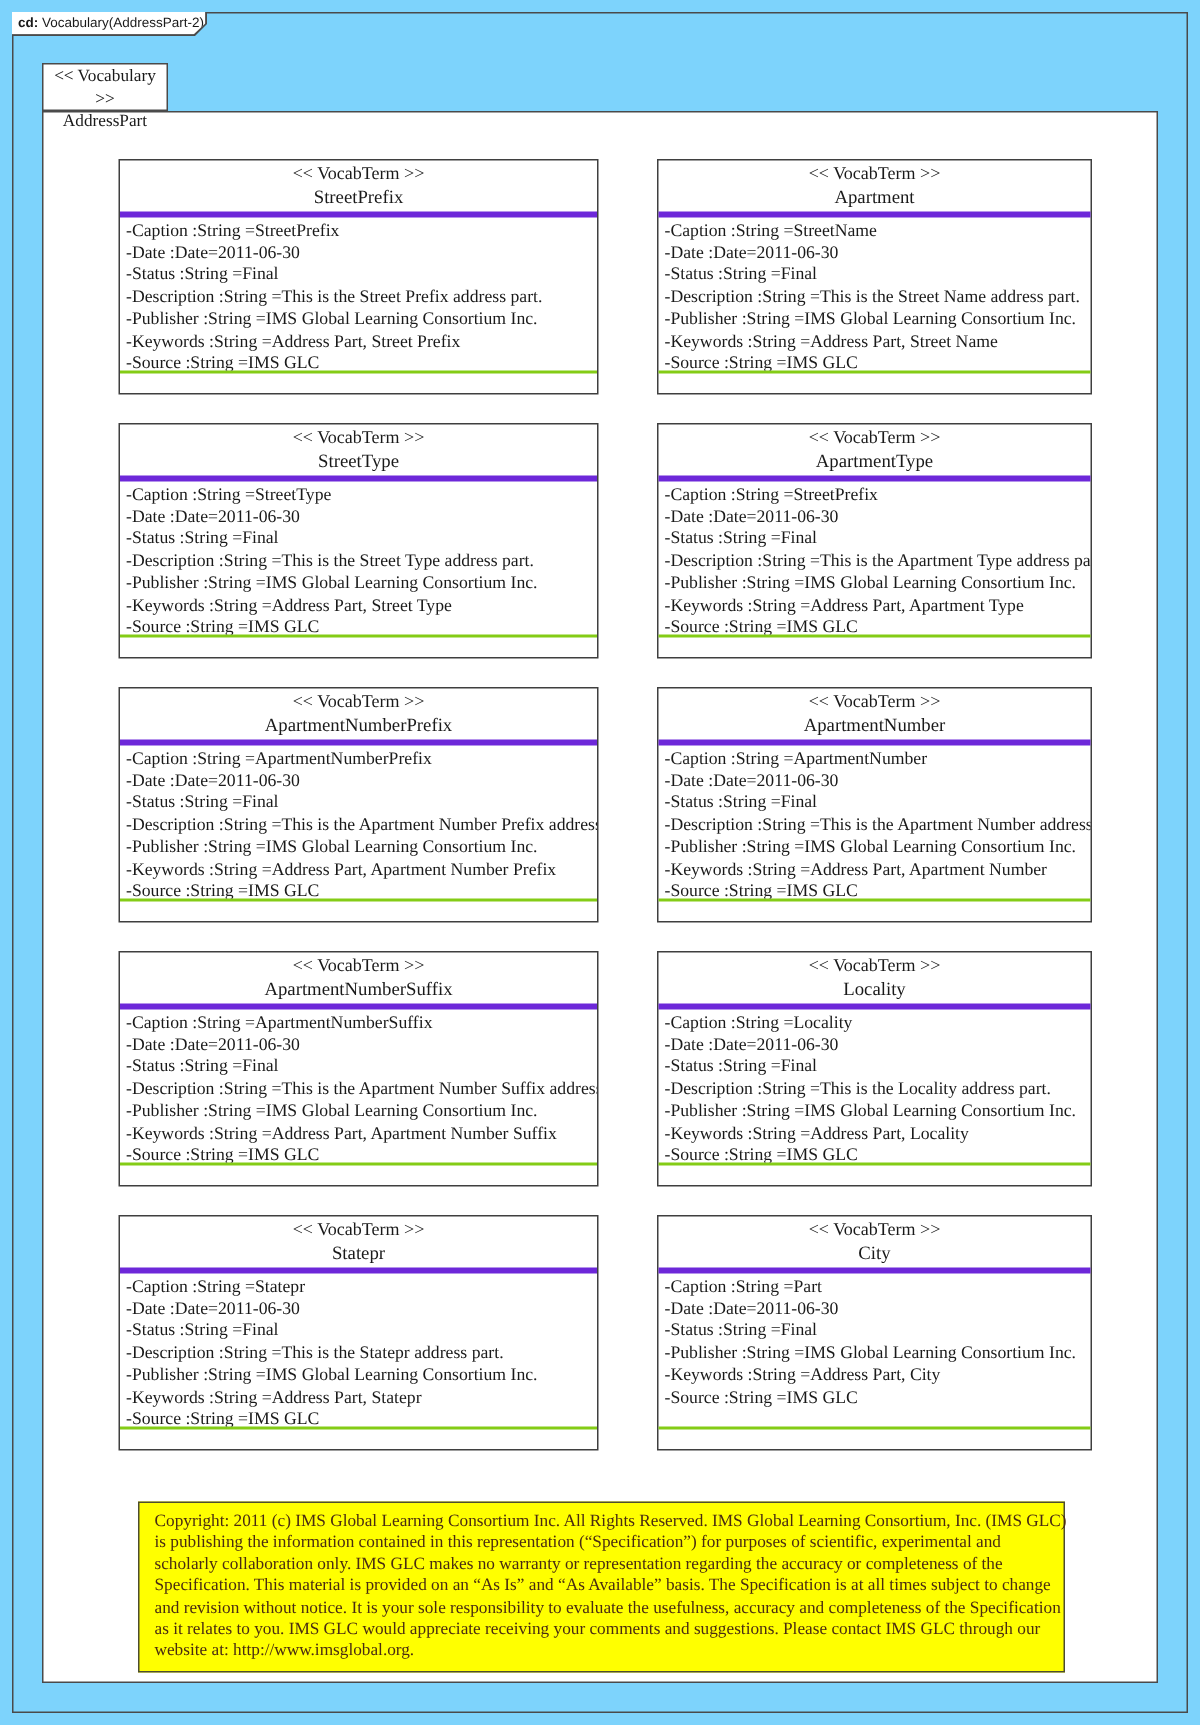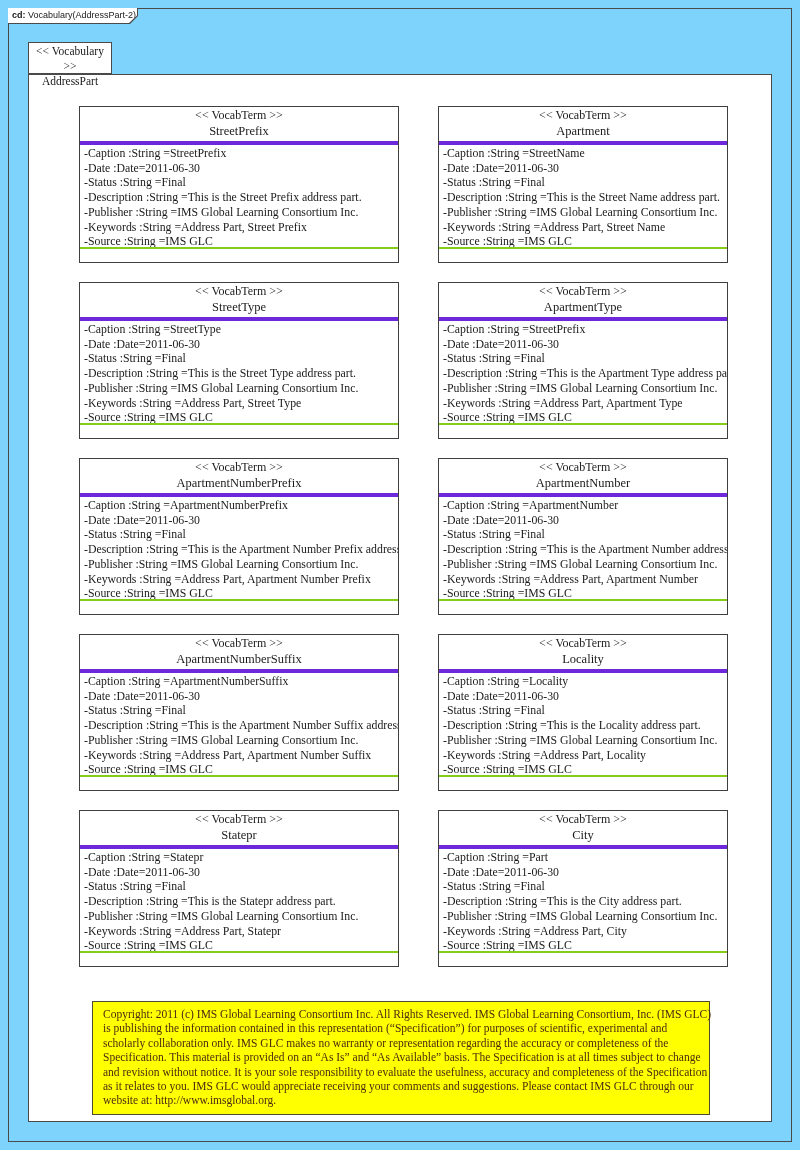--- a/index.html
+++ b/index.html
@@ -209,21 +209,20 @@
 
   <div class="term-box">
     <div class="term-header">
       <div class="term-stereotype">&lt;&lt; VocabTerm  &gt;&gt;</div>
       <div class="term-name">City</div>
     </div>
     <div class="term-attrs">
             <div class="attr-line">-Caption :String =Part</div>
             <div class="attr-line">-Date :Date=2011-06-30</div>
             <div class="attr-line">-Status :String =Final</div>
-            <div class="attr-line">-Description  :String =This is the City address part.</div>
             <div class="attr-line">-Publisher  :String =IMS Global Learning Consortium Inc.</div>
             <div class="attr-line">-Keywords :String =Address Part, City</div>
             <div class="attr-line">-Source :String =IMS GLC</div>
           </div>
     <div class="term-ops"></div>
   </div>
 </div>
 
     <div class="note" style="background: rgb(255, 255, 0); border-color: rgb(76, 76, 48); color: rgb(74, 44, 18);">
         <div class="note-line">Copyright: 2011 (c) IMS Global Learning Consortium Inc.  All Rights Reserved.  IMS Global Learning Consortium, Inc. (IMS GLC)</div>

